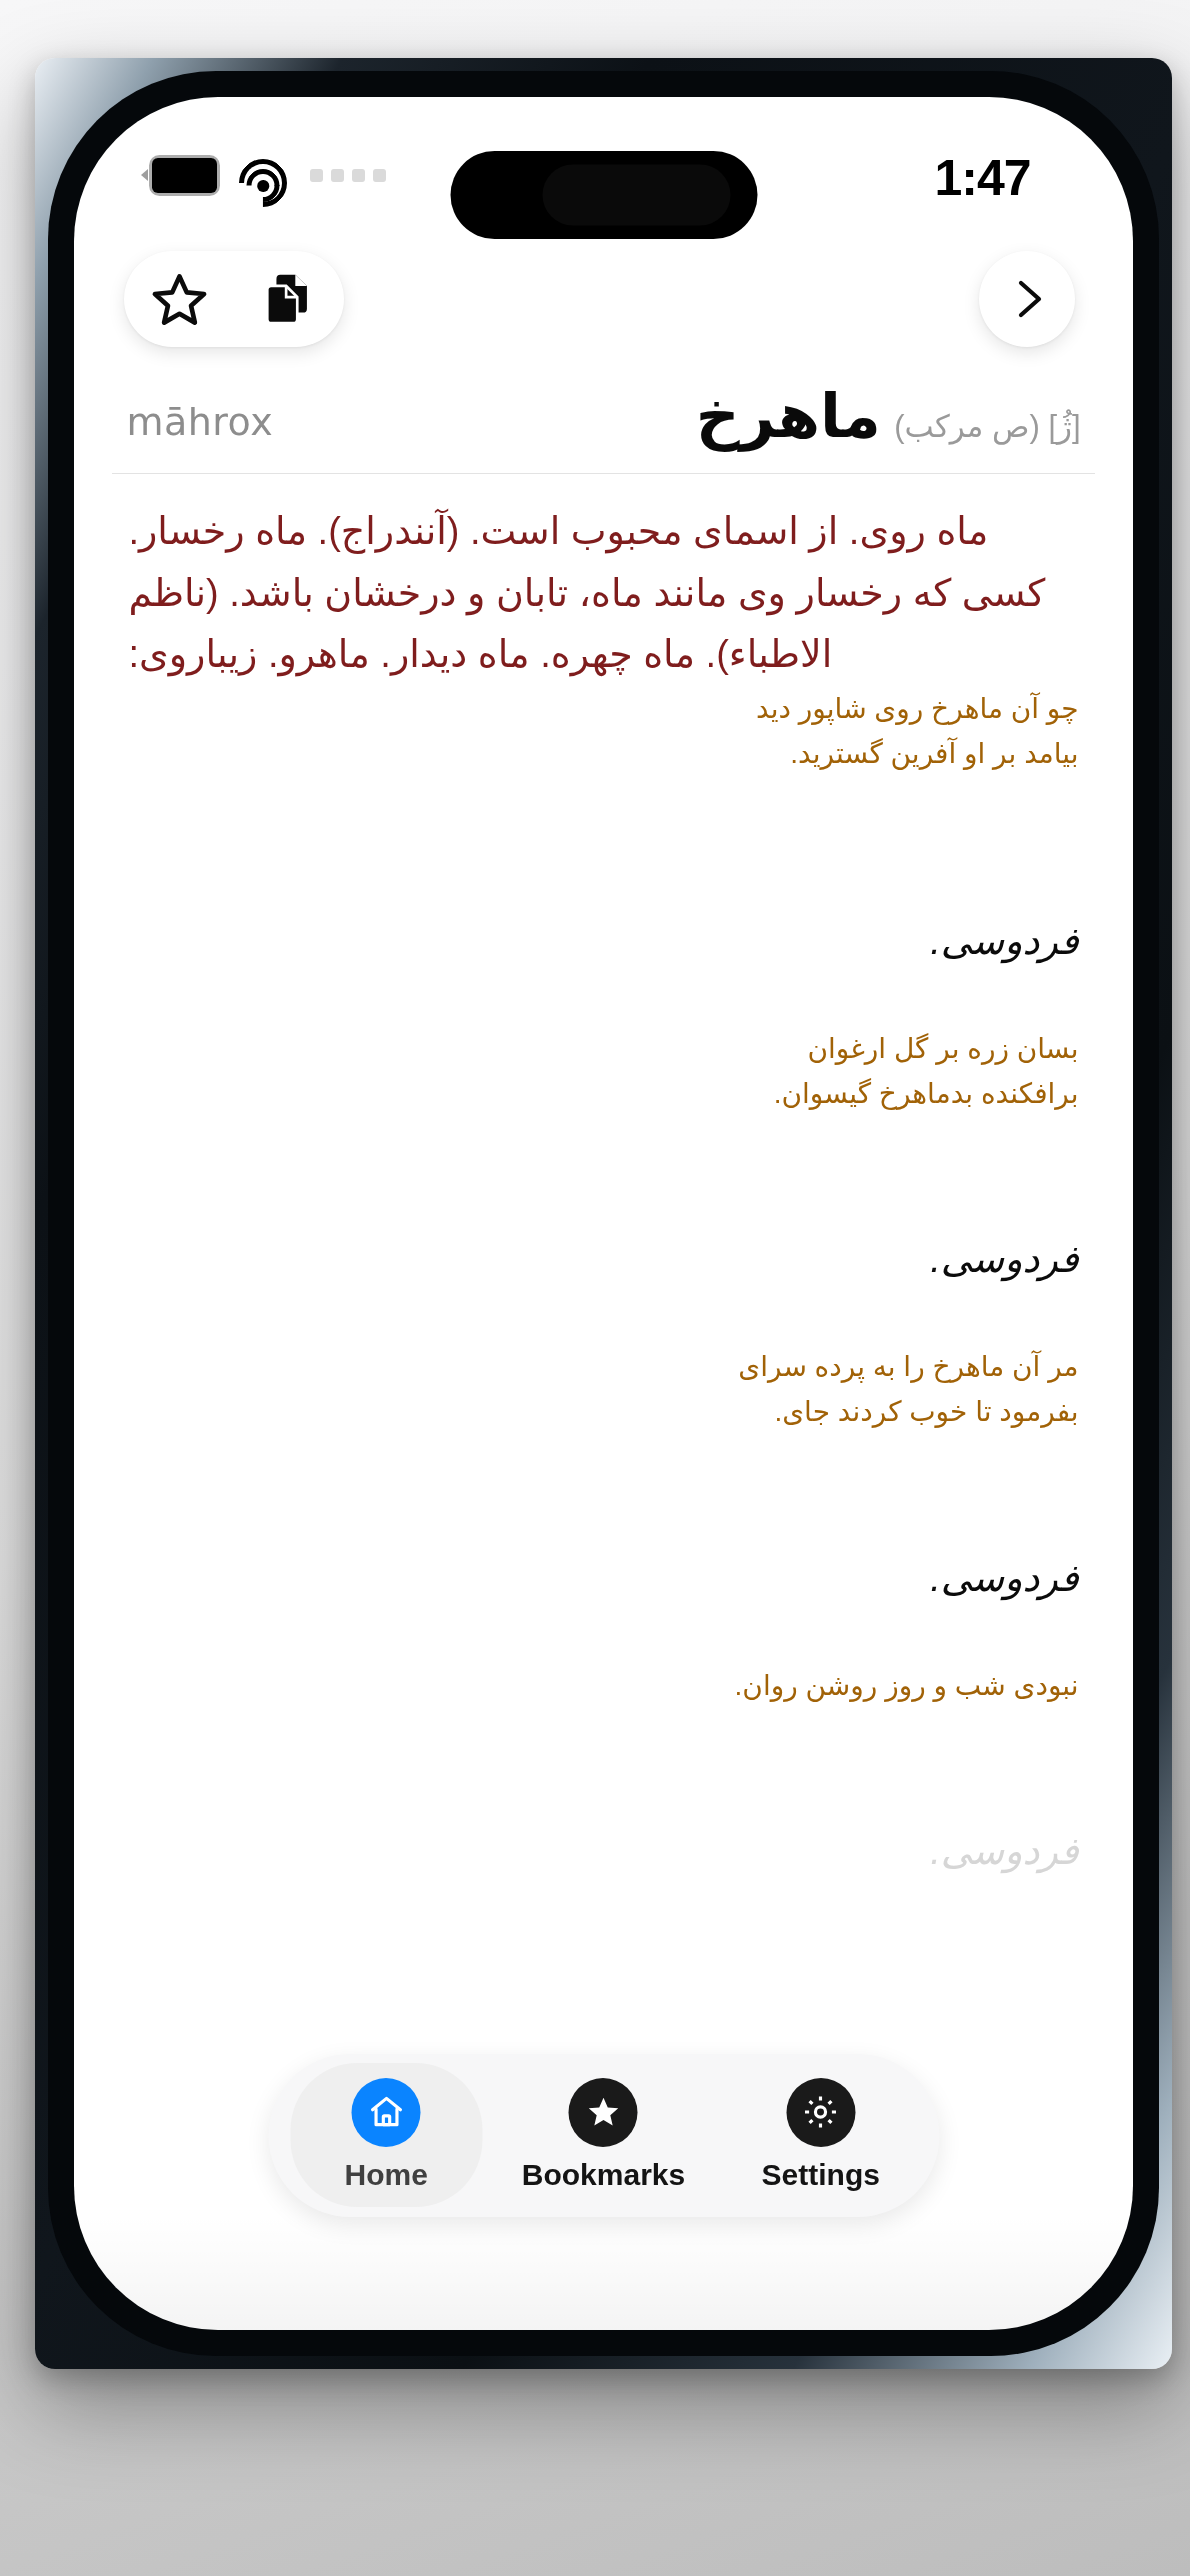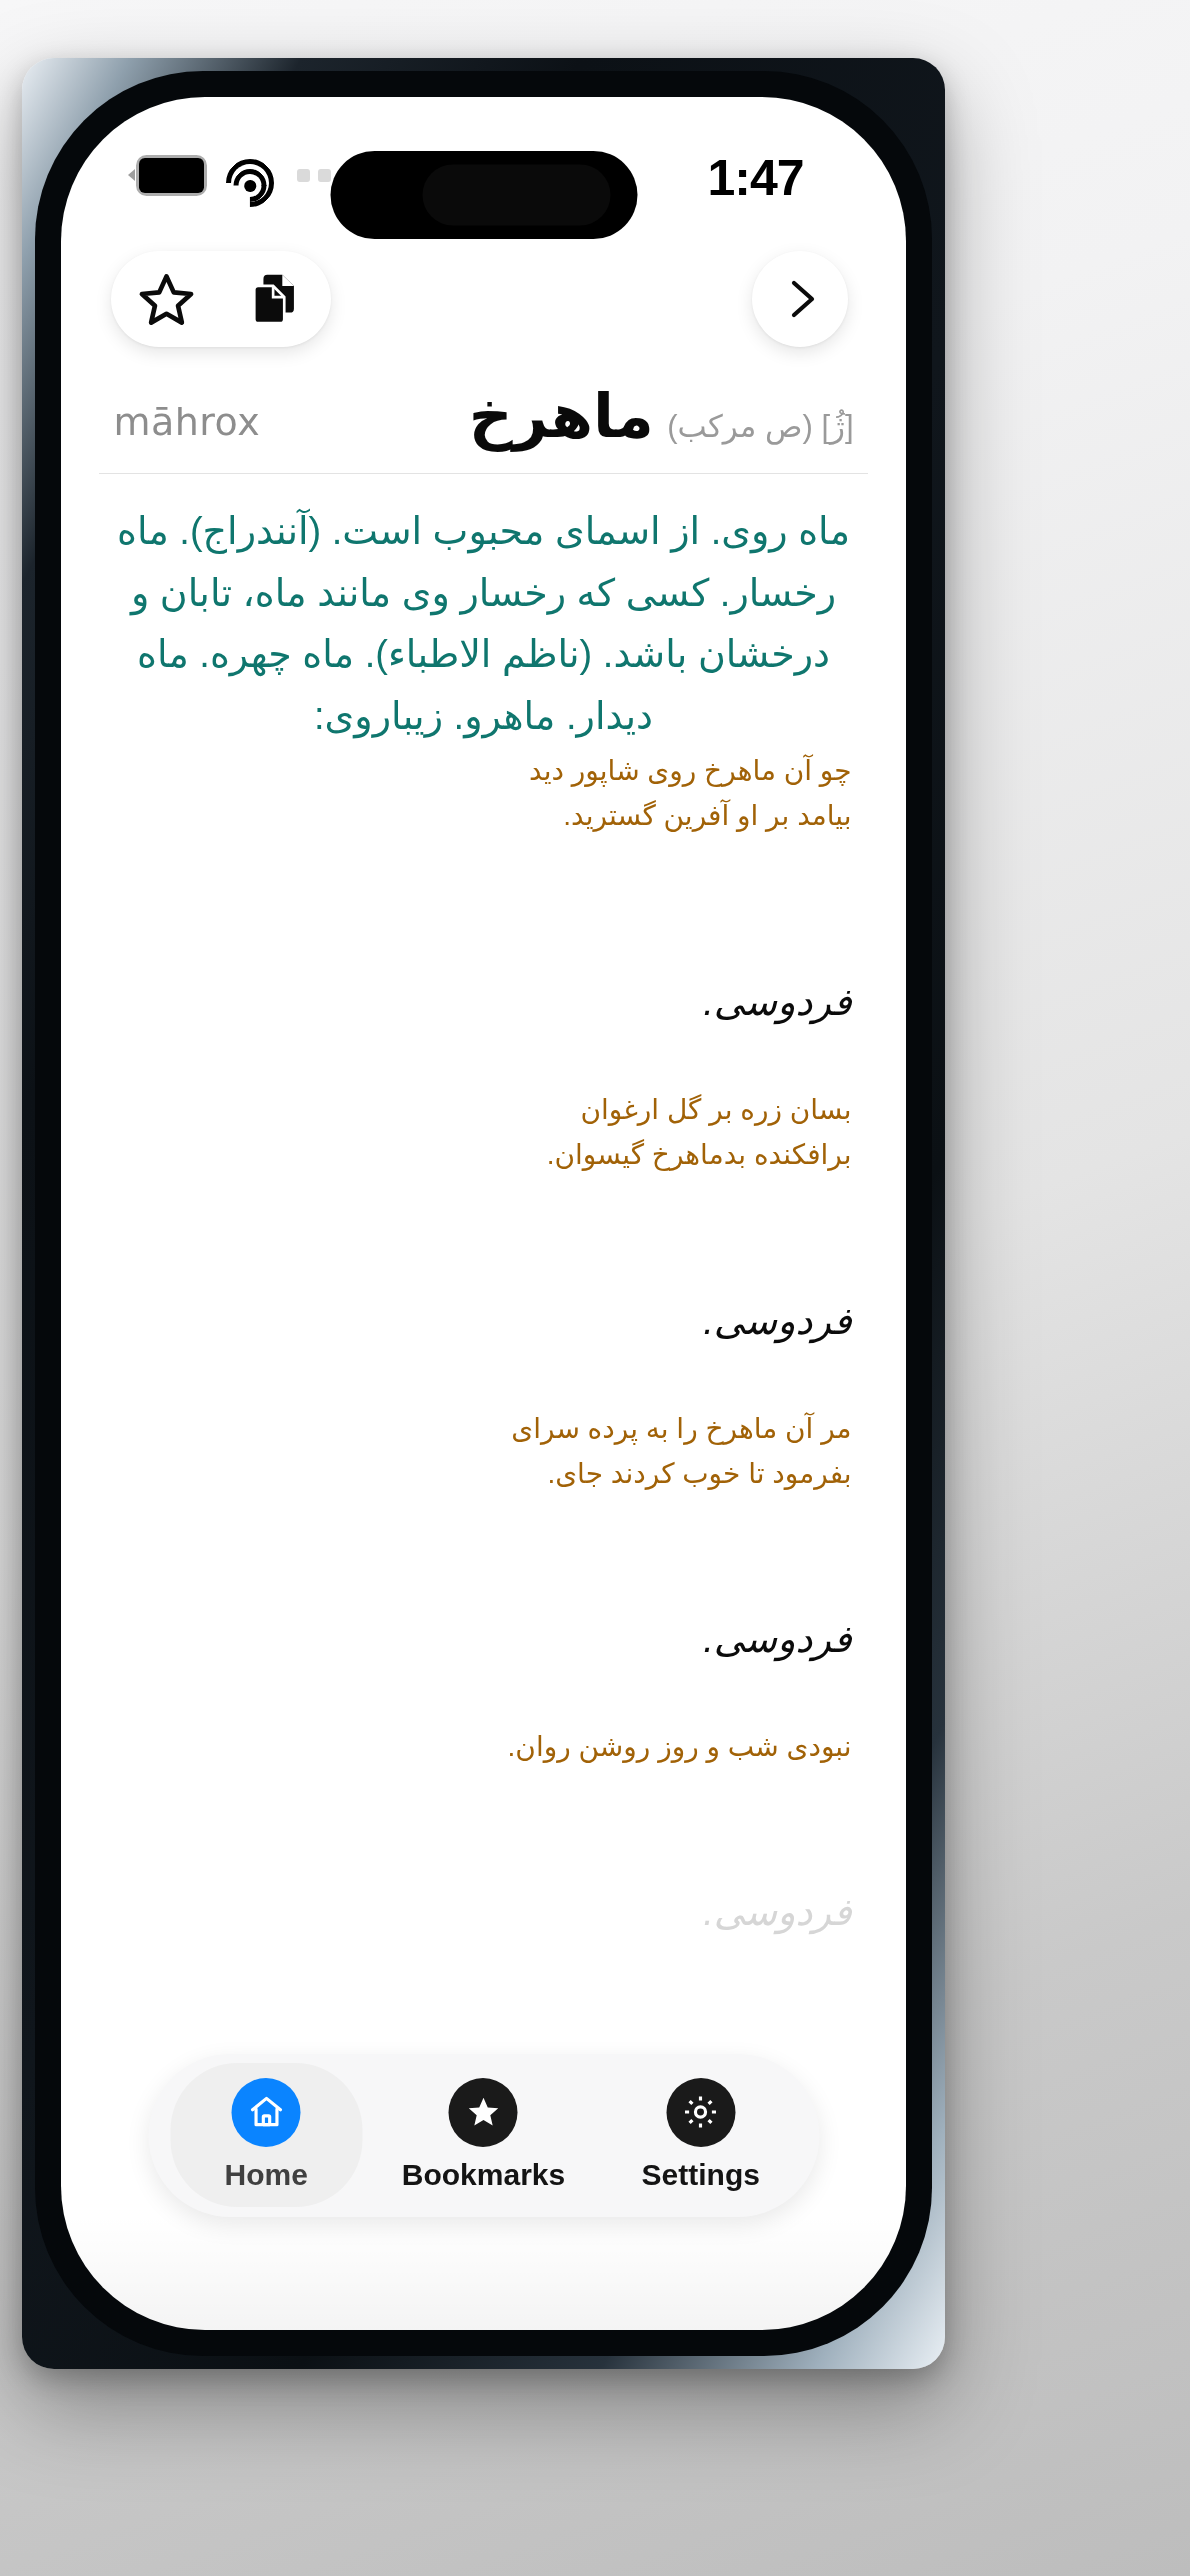--- a/index.html
+++ b/index.html
@@ -5,22 +5,22 @@
 <style>
   html,body{margin:0;padding:0;}
   body{
     width:1190px;height:2576px;overflow:hidden;position:relative;
     font-family:"Liberation Sans","DejaVu Sans",sans-serif;
     background:linear-gradient(160deg,#f7f7f8 0%,#f2f2f3 22%,#e4e4e4 52%,#c9c9c9 78%,#bdbdbd 100%);
   }
 
   
   #device{
-    position:absolute;left:22px;top:58px;width:923px;height:2311px;
-    border-radius:32px;
+    position:absolute;left:35px;top:58px;width:1137px;height:2311px;
+    border-radius:20px;
     background:
       linear-gradient(118deg,#e9eef3 0%,#8fa0ad 5%,#1c242c 13%,#0c1116 26%,
                       #10161c 50%,#0b1014 70%,#27323c 84%,#9fb0bd 94%,#eaf0f5 100%);
     box-shadow:0 36px 88px rgba(0,0,0,.34),0 9.6px 27px rgba(0,0,0,.22);
   }
   #bezel{
     position:absolute;left:13.4px;top:13.4px;right:13.4px;bottom:13.4px;
     border-radius:168px;background:#05080b;
   }
   #screen{
@@ -115,21 +115,21 @@
   #head-rule{
     position:absolute;left:38px;right:38px;top:376px;height:1px;background:#e3e3e3;
   }
 
   
   #body{
     position:absolute;left:0;right:0;top:383px;bottom:0;
     padding:0 54px;box-sizing:border-box;direction:rtl;
   }
   .def{
-    font-size:38px;line-height:1.62;color:#0f766e;text-align:center;
+    font-size:38px;line-height:1.62;color:#7f1d1d;text-align:left;
     margin:0;padding-top:21px;
   }
   .verse{
     font-size:28px;line-height:1.62;color:#a16207;text-align:right;
     margin:0;
   }
   .attrib{
     font-size:38px;line-height:1.6;color:#0b0b0b;text-align:right;margin:0;font-style:italic;
   }
   .gap-lg{height:134px;}

